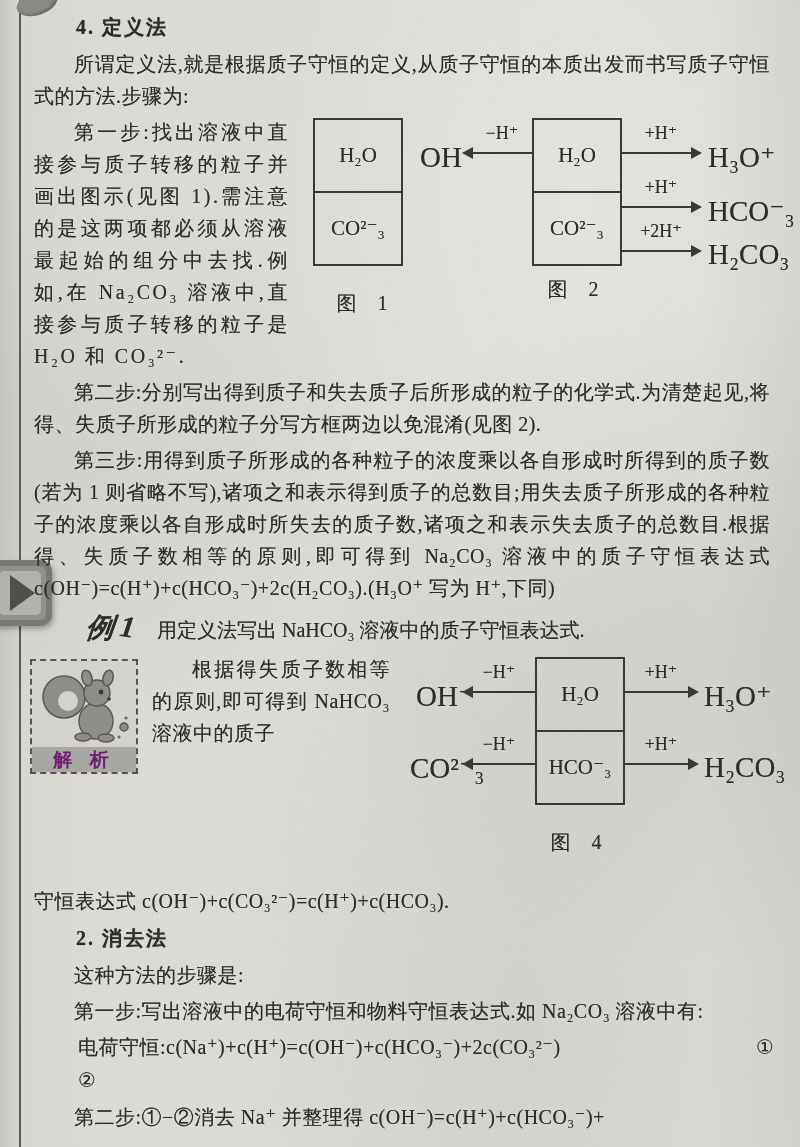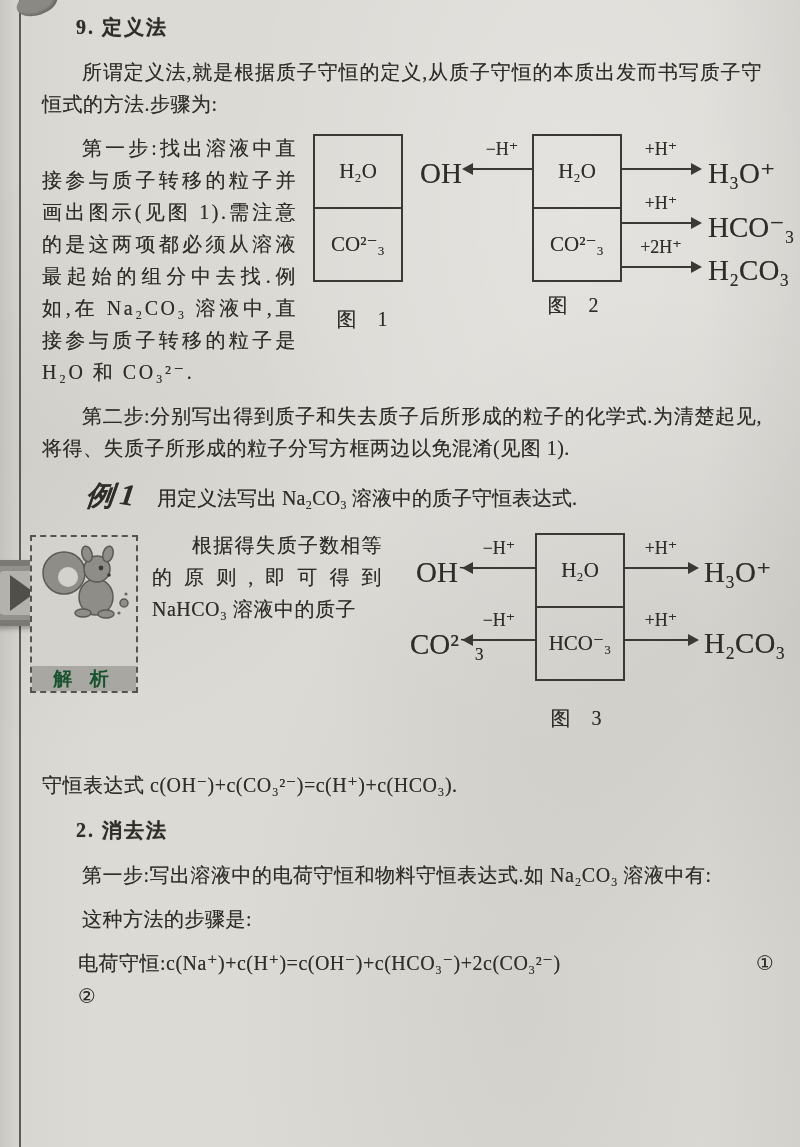--- a/index.html
+++ b/index.html
@@ -21,21 +21,21 @@
   .margin-line{position:absolute;left:19px;top:0;bottom:0;width:2px;background:#474641;opacity:.85;}
   .corner-blob{position:absolute;left:16px;top:-9px;width:42px;height:24px;background:#8b8984;
     border-radius:50%;transform:rotate(-18deg);box-shadow:inset -2px -2px 3px rgba(0,0,0,.25);}
   .clip{position:absolute;left:-12px;top:560px;width:64px;height:66px;background:#92908b;
     border-radius:12px;box-shadow:inset 0 0 0 6px #7b7974, 2px 3px 5px rgba(0,0,0,.28);}
   .clip-in{position:absolute;inset:11px;background:#b4b2ad;border-radius:5px;}
   .clip-tri{position:absolute;left:22px;top:15px;width:0;height:0;
     border-top:18px solid transparent;border-bottom:18px solid transparent;border-left:25px solid #504f4a;}
 
   .content{position:absolute;left:30px;top:8px;right:26px;}
-  .para{margin:12px;line-height:32px;text-align:justify;letter-spacing:.5px;
+  .para{margin:4px;line-height:32px;text-align:justify;letter-spacing:.5px;
     text-shadow:0 0 .6px rgba(46,45,40,.55);}
   .indent{text-indent:2em;}
   .sec-title{margin:2px 0;font-weight:bold;font-size:20px;line-height:34px;padding-left:46px;
     letter-spacing:2px;text-shadow:0 0 .7px rgba(46,45,40,.7);}
 
   
   .rowA{position:relative;min-height:244px;}
   .colA{width:256px;letter-spacing:2.5px;}
   .rowB{position:relative;min-height:228px;}
   .colB{width:364px;letter-spacing:1.5px;}
@@ -58,43 +58,43 @@
 
   
   .exline{padding-left:56px;margin:4px 0 2px;line-height:38px;white-space:nowrap;
     text-shadow:0 0 .6px rgba(46,45,40,.55);}
   .exmark{display:inline-block;font-weight:bold;font-style:italic;font-size:28px;
     transform:skewX(-6deg);letter-spacing:2px;}
   .exnum{display:inline-block;font-weight:bold;font-style:italic;font-size:30px;
     transform:rotate(8deg);margin:0 22px 0 4px;}
   .mascot{float:left;width:104px;margin:6px 14px 2px 0;border:2px dashed #55544f;background:#d4d2cd;}
   .mascot svg{display:block;width:100%;height:86px;}
-  .badge-bar{height:25px;background:#a9a7a2;color:#14532d;font-weight:bold;text-align:center;
-    font-size:19px;line-height:25px;letter-spacing:6px;font-family:"Liberation Sans","DejaVu Sans",sans-serif;margin-top:43px;}
+  .badge-bar{height:25px;background:#a9a7a2;color:#701a75;font-weight:bold;text-align:center;
+    font-size:19px;line-height:25px;letter-spacing:6px;font-family:"Liberation Sans","DejaVu Sans",sans-serif;}
 
   
   .eqrow{display:flex;justify-content:space-between;align-items:flex-start;line-height:33px;
     padding-left:48px;text-shadow:0 0 .6px rgba(46,45,40,.55);}
   .eqbody{white-space:nowrap;letter-spacing:.5px;}
   .eqnum{font-family:"DejaVu Sans","Liberation Sans",sans-serif;font-size:20px;}
 </style>
 </head>
 <body>
 
 <div class="page">
   <div class="margin-line"></div>
   <div class="corner-blob"></div>
   <div class="clip">
     <div class="clip-in"></div>
     <div class="clip-tri"></div>
   </div>
 
   <div class="content">
 
-    <div class="sec-title">9. 定义法</div>
+    <div class="sec-title">4. 定义法</div>
     <p class="para indent">所谓定义法,就是根据质子守恒的定义,从质子守恒的本质出发而书写质子守恒式的方法.步骤为:</p>
 
     <div class="rowA">
       <p class="para indent colA">第一步:找出溶液中直接参与质子转移的粒子并画出图示(见图 1).需注意的是这两项都必须从溶液最起始的组分中去找.例如,在 Na₂CO₃ 溶液中,直接参与质子转移的粒子是 H₂O 和 CO₃²⁻.</p>
 
       <div class="fig-abs" style="left:283px;width:100px;height:212px;">
         <div class="fbox" style="left:0;top:2px;">
           <div class="fcell">H₂O</div>
           <div class="fcell">CO²⁻₃</div>
         </div>
@@ -120,24 +120,25 @@
         <span class="sp" style="left:288px;top:78px;">HCO⁻₃</span>
 
         <span class="alab" style="left:202px;top:104px;width:78px;text-align:center;">+2H⁺</span>
         <div class="arr r" style="left:202px;top:134px;width:78px;"></div>
         <span class="sp" style="left:288px;top:122px;">H₂CO₃</span>
 
         <div class="fcap" style="left:112px;top:160px;">图 2</div>
       </div>
     </div>
 
-    <p class="para indent">第二步:分别写出得到质子和失去质子后所形成的粒子的化学式.为清楚起见,将得、失质子所形成的粒子分写方框两边以免混淆(见图 1).</p>
+    <p class="para indent">第二步:分别写出得到质子和失去质子后所形成的粒子的化学式.为清楚起见,将得、失质子所形成的粒子分写方框两边以免混淆(见图 2).</p>
+    <p class="para indent">第三步:用得到质子所形成的各种粒子的浓度乘以各自形成时所得到的质子数(若为 1 则省略不写),诸项之和表示得到质子的总数目;用失去质子所形成的各种粒子的浓度乘以各自形成时所失去的质子数,诸项之和表示失去质子的总数目.根据得、失质子数相等的原则,即可得到 Na₂CO₃ 溶液中的质子守恒表达式 c(OH⁻)=c(H⁺)+c(HCO₃⁻)+2c(H₂CO₃).(H₃O⁺ 写为 H⁺,下同)</p>
 
     <div class="exline">
-      <span class="exmark">例</span><span class="exnum">1</span><span>用定义法写出 Na₂CO₃ 溶液中的质子守恒表达式.</span>
+      <span class="exmark">例</span><span class="exnum">1</span><span>用定义法写出 NaHCO₃ 溶液中的质子守恒表达式.</span>
     </div>
 
     <div class="rowB">
       <div class="colB">
         <div class="mascot">
           <svg viewBox="0 0 100 86">
             <g fill="#8f8d88" stroke="#5b5a55" stroke-width="1.5">
               <circle cx="30" cy="36" r="21"></circle>
               <circle cx="34" cy="40" r="10" fill="#d4d2cd" stroke="none"></circle>
               <ellipse cx="62" cy="60" rx="17" ry="18"></ellipse>
@@ -173,33 +174,34 @@
         </div>
 
         <span class="alab" style="left:223px;top:8px;width:72px;text-align:center;">+H⁺</span>
         <div class="arr r" style="left:223px;top:38px;width:72px;"></div>
         <span class="sp" style="left:302px;top:26px;">H₃O⁺</span>
 
         <span class="alab" style="left:223px;top:80px;width:72px;text-align:center;">+H⁺</span>
         <div class="arr r" style="left:223px;top:110px;width:72px;"></div>
         <span class="sp" style="left:302px;top:98px;">H₂CO₃</span>
 
-        <div class="fcap" style="left:133px;top:176px;">图 3</div>
+        <div class="fcap" style="left:133px;top:176px;">图 4</div>
       </div>
     </div>
 
     <p class="para">守恒表达式 c(OH⁻)+c(CO₃²⁻)=c(H⁺)+c(HCO₃).</p>
 
     <div class="sec-title">2. 消去法</div>
+    <p class="para indent">这种方法的步骤是:</p>
     <p class="para indent">第一步:写出溶液中的电荷守恒和物料守恒表达式.如 Na₂CO₃ 溶液中有:</p>
-    <p class="para indent">这种方法的步骤是:</p>
 
     <div class="eqrow">
       <span class="eqbody"><span>电荷守恒:</span><span>c(Na⁺)+c(H⁺)=c(OH⁻)+c(HCO₃⁻)+2c(CO₃²⁻)</span></span>
       <span class="eqnum">①</span>
     </div>
     <div class="eqrow">
       <span class="eqnum">②</span>
     </div>
 
+    <p class="para indent">第二步:①−②消去 Na⁺ 并整理得 c(OH⁻)=c(H⁺)+c(HCO₃⁻)+</p>
 
   </div>
 </div>
 
 </body></html>

